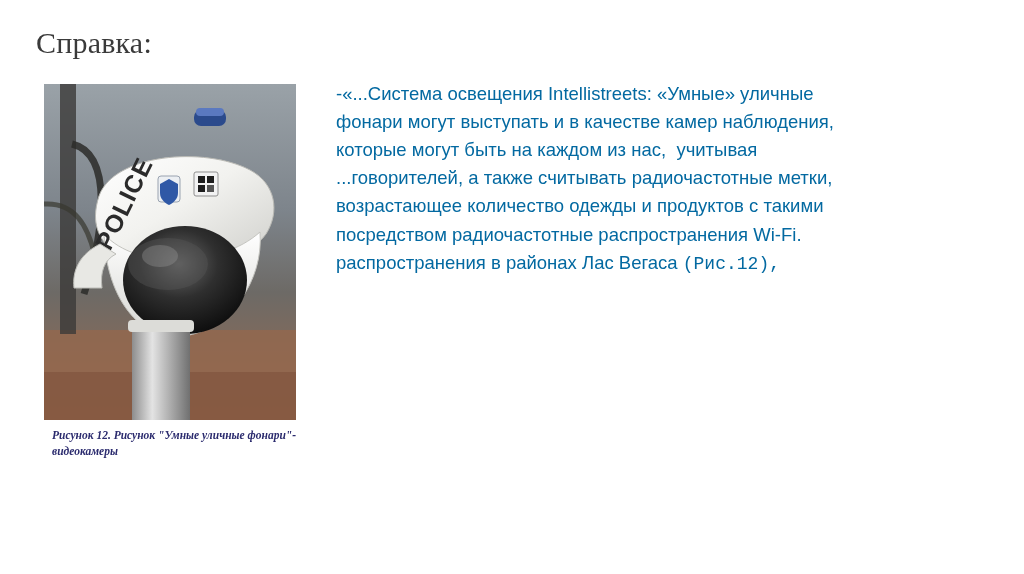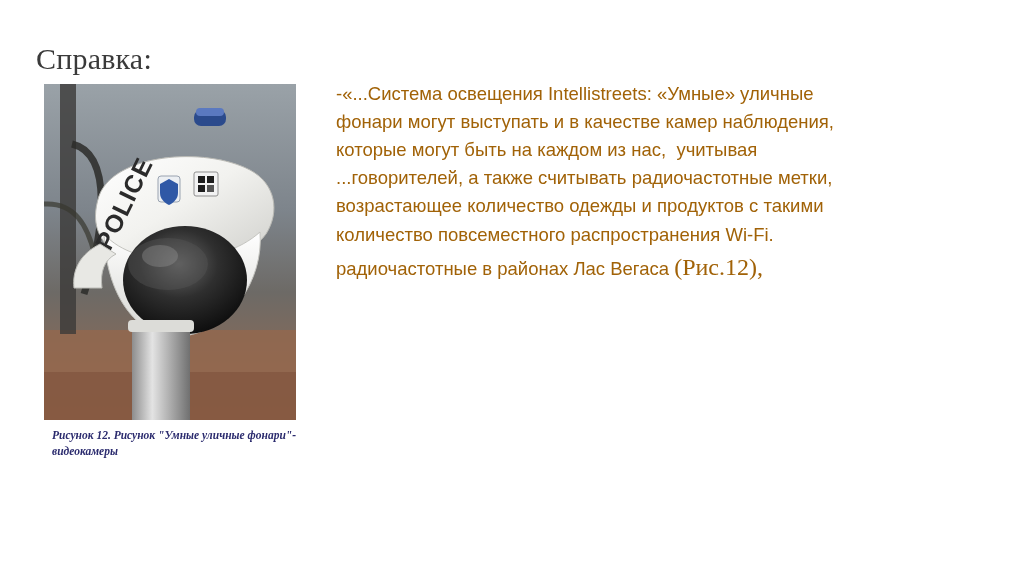--- a/index.html
+++ b/index.html
@@ -16,21 +16,21 @@
     overflow: hidden;
   }
   .slide {
     position: absolute;
     inset: 0;
     background: #ffffff;
   }
   .heading {
     position: absolute;
     left: 36px;
-    top: 42px;
+    top: 26px;
     font-family: "Liberation Serif", serif;
     font-size: 30px;
     color: #3a3a3a;
     letter-spacing: 0.2px;
   }
   .figure {
     position: absolute;
     left: 44px;
     top: 84px;
     width: 252px;
@@ -52,26 +52,26 @@
     color: #2b2b6e;
   }
   .body-text {
     position: absolute;
     left: 336px;
     top: 80px;
     width: 630px;
     font-family: "Liberation Sans", sans-serif;
     font-size: 18.5px;
     line-height: 1.52;
-    color: #a16207;
+    color: #0369a1;
   }
   .body-text .line { white-space: pre-wrap; }
   .body-text .ref {
-    font-family: Liberation Serif, serif;
-    font-size: 24px;
+    font-family: Liberation Mono, monospace;
+    font-size: 18px;
     margin-top: 8px;
   }
 </style>
 </head>
 <body>
 
 <div class="slide">
 
   <div class="heading">Справка:</div>
 
@@ -141,17 +141,17 @@
   </div>
 
   <div class="caption">Рисунок 12. Рисунок "Умные уличные фонари"-видеокамеры</div>
 
   <div class="body-text">
     <div class="line">-«...Система освещения Intellistreets: «Умные» уличные</div>
     <div class="line">фонари могут выступать и в качестве камер наблюдения,</div>
     <div class="line">которые могут быть на каждом из нас,  учитывая</div>
     <div class="line">...говорителей, а также считывать радиочастотные метки,</div>
     <div class="line">возрастающее количество одежды и продуктов с такими</div>
-    <div class="line">количество повсеместного распространения Wi-Fi.</div>
-    <div class="line"><span>радиочастотные в районах Лас Вегаса </span><span class="ref">(Рис.12),</span></div>
+    <div class="line">посредством радиочастотные распространения Wi-Fi.</div>
+    <div class="line"><span>распространения в районах Лас Вегаса </span><span class="ref">(Рис.12),</span></div>
   </div>
 
 </div>
 
 </body></html>

